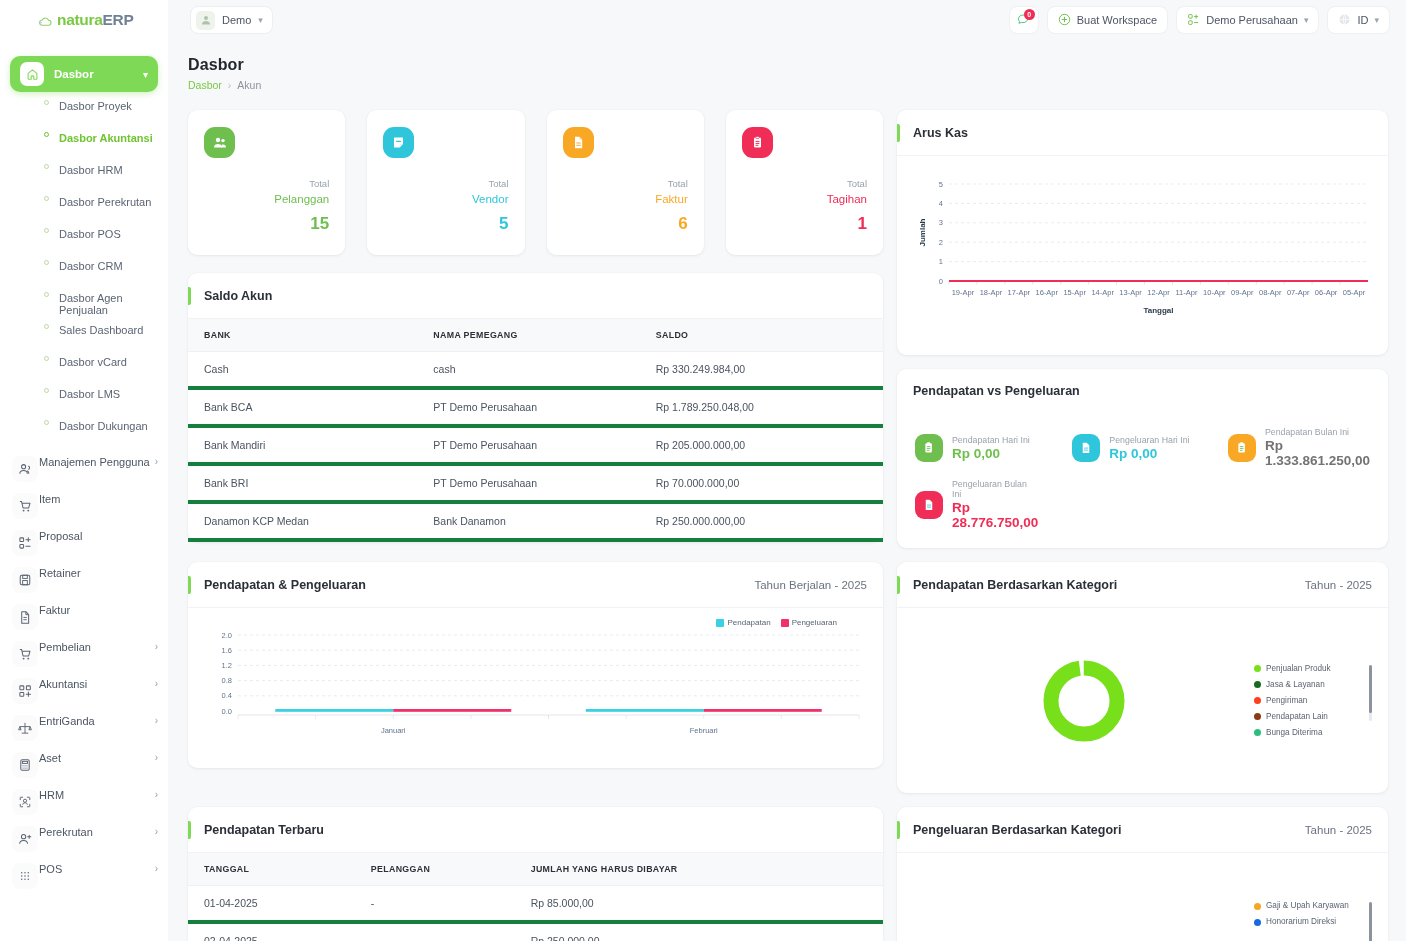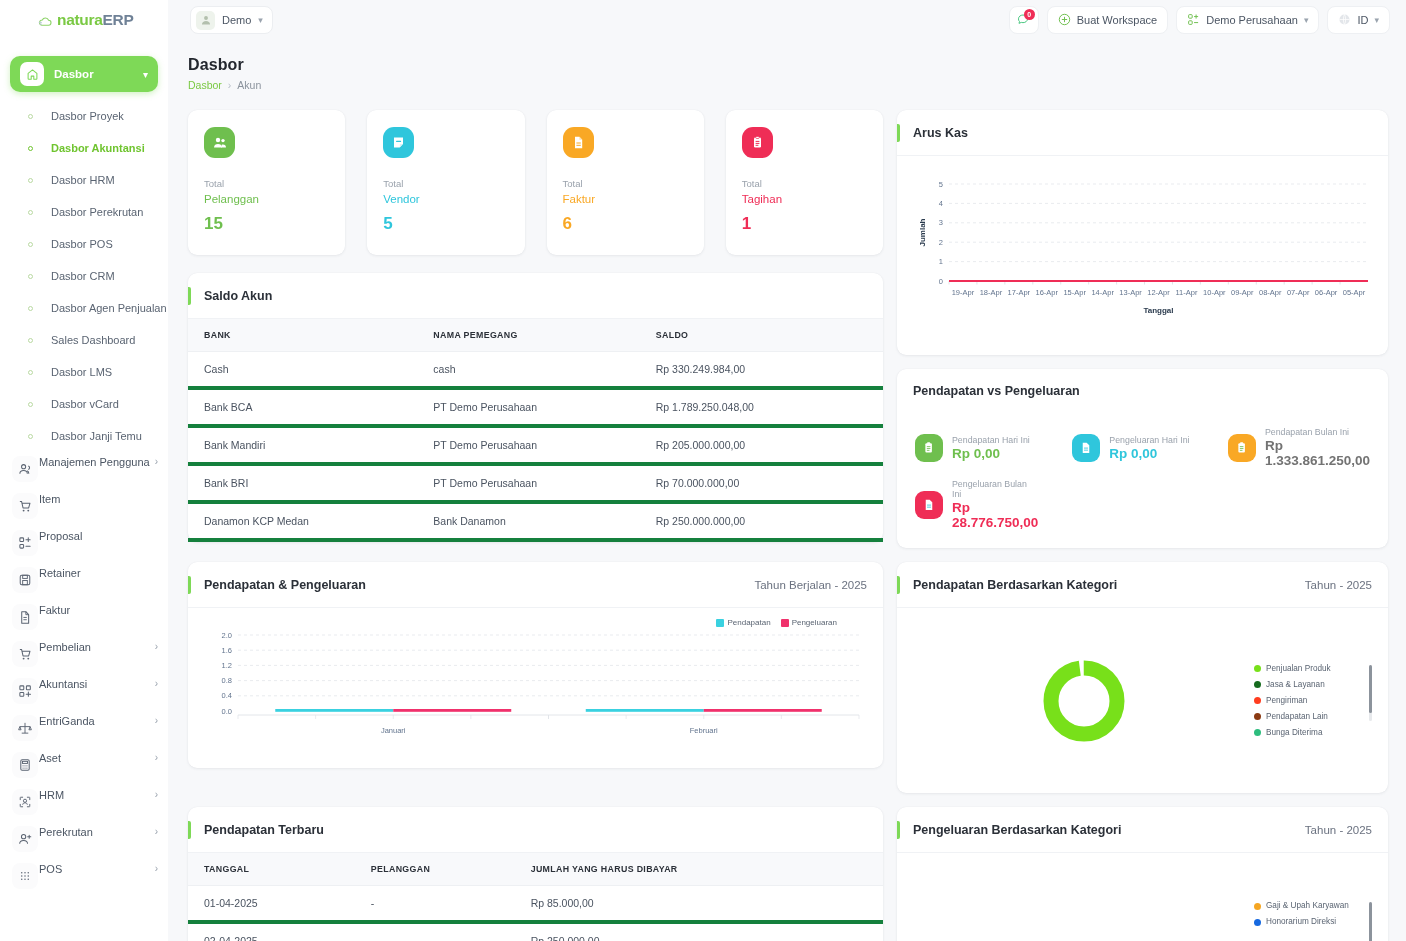--- a/index.html
+++ b/index.html
@@ -38,22 +38,22 @@
     cursor: pointer;
   }
   .nav-active .badge {
     width: 24px; height: 24px; border-radius: 7px; background: #fff;
     display: flex; align-items: center; justify-content: center; flex: none;
   }
   .nav-active .lbl { color: #fff; font-weight: 700; font-size: 11.5px; flex: 1; }
   .nav-active .chev { color: #fff; font-size: 10px; }
   .subnav { padding: 4px 0 0 0; }
   .subitem {
-    height: 32px; display: flex; align-items: center; gap: 18px;
-    padding-left: 28px; font-size: 11px; color: #5a6472; cursor: pointer;
+    height: 32px; display: flex; gap: 10px;
+    padding-left: 44px; font-size: 11px; color: #5a6472; cursor: pointer;
   }
   .subitem .dot {
     width: 5px; height: 5px; border-radius: 50%;
     border: 1.3px solid #b9d9a2; flex: none;
   }
   .subitem.sel { color: #6fc42f; font-weight: 700; }
   .subitem.sel .dot { border-color: #6fc42f; }
   .grpitem {
     min-height: 37px; display: flex; align-items: flex-start; gap: 1px;
     padding: 4px 10px 4px 12px; font-size: 11px; color: #4b5563; cursor: pointer;
@@ -119,20 +119,21 @@
   }
   .card-title { font-size: 12.5px; font-weight: 600; color: #2b3038; }
   .card-right { margin-left: auto; font-size: 11.5px; color: #6b7280; }
 
   
   .stats { display: flex; gap: 22px; }
   .stat {
     width: 164px; height: 145px; background: #fff; border-radius: 9px;
     box-shadow: 0 1px 3px rgba(30,40,60,.07), 0 0 1px rgba(30,40,60,.08);
     padding: 17px 16px 0 16px;
+    text-align: right;
   }
   .stat-ic {
     width: 31px; height: 31px; border-radius: 11px;
     display: flex; align-items: center; justify-content: center; color: #fff;
   }
   .stat-total { font-size: 9.5px; color: #9aa2ac; margin-top: 20px; }
   .stat-name { font-size: 11.5px; margin-top: 4px; }
   .stat-val { font-size: 17px; font-weight: 600; margin-top: 9px; }
 
   
@@ -237,29 +238,29 @@
       <div class="subitem">
         <span class="dot"></span>
         <span>Dasbor Agen Penjualan</span>
       </div>
       <div class="subitem">
         <span class="dot"></span>
         <span>Sales Dashboard</span>
       </div>
       <div class="subitem">
         <span class="dot"></span>
+        <span>Dasbor vCard</span>
+      </div>
+      <div class="subitem">
+        <span class="dot"></span>
         <span>Dasbor LMS</span>
       </div>
       <div class="subitem">
         <span class="dot"></span>
-        <span>Dasbor vCard</span>
-      </div>
-      <div class="subitem">
-        <span class="dot"></span>
-        <span>Dasbor Janji Temu</span>
+        <span>Dasbor Dukungan</span>
       </div>
     </div>
   <div id="grpnav">
       <div class="grpitem">
         <span class="grpicon">
           <svg width="14" height="14" viewBox="0 0 15 15">
             <circle cx="6" cy="5" r="2.2" fill="none" stroke="currentColor" stroke-width="1.1"></circle>
             <path d="M2 12.5c0-2.2 1.8-3.4 4-3.4s4 1.2 4 3.4" fill="none" stroke="currentColor" stroke-width="1.1"></path>
             <path d="M11 4.2a2 2 0 0 1 0 3.8M11.6 12.5c0-1.6-.7-2.6-1.8-3.1" fill="none" stroke="currentColor" stroke-width="1.1"></path>
           </svg>

